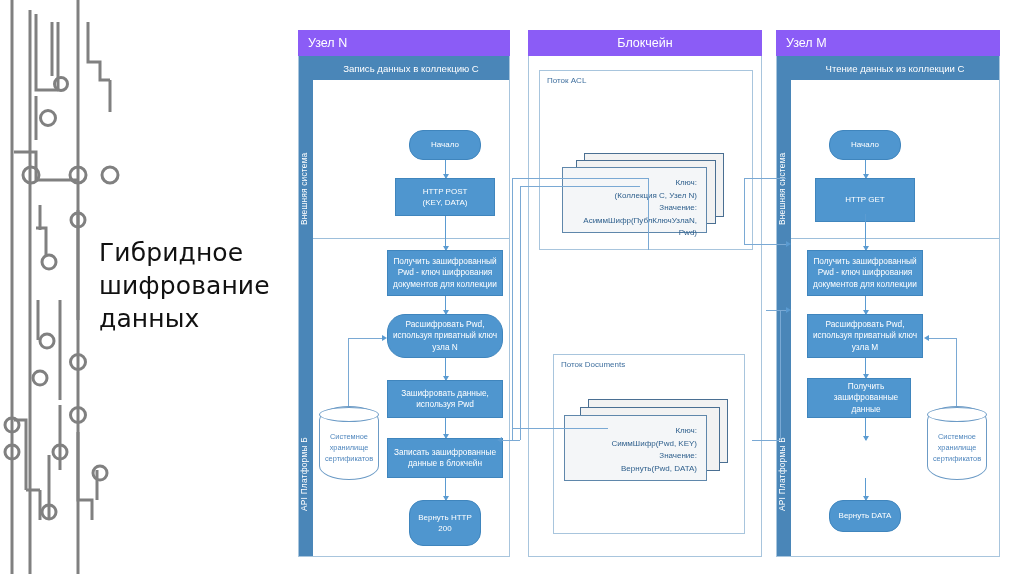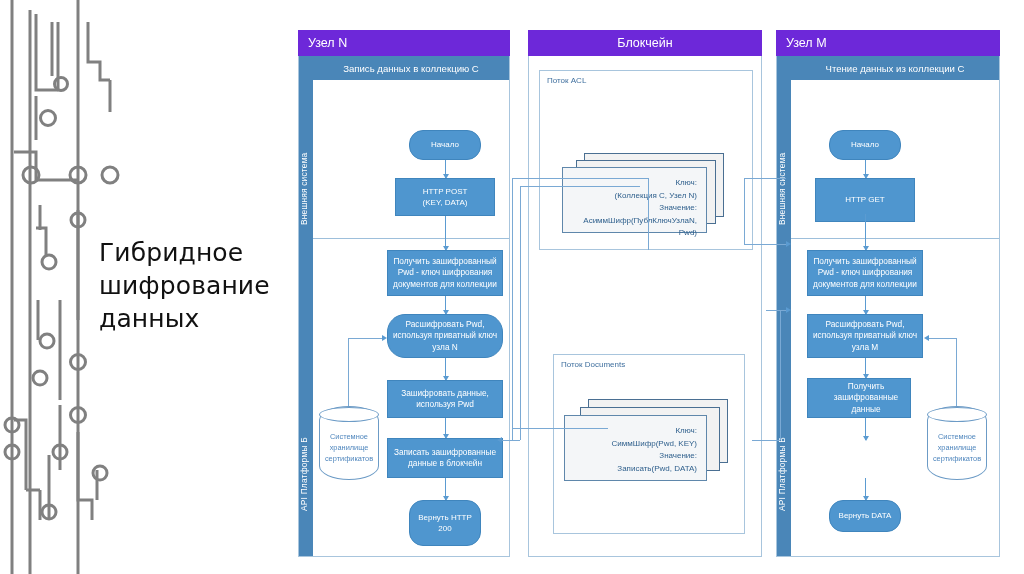--- a/index.html
+++ b/index.html
@@ -24,21 +24,21 @@
     font-family:"DejaVu Sans","Liberation Sans",sans-serif;
     font-weight:400;
     letter-spacing:.1px;
   }
 
   
   .panel{position:absolute;box-sizing:border-box;}
 
   .panel-head{
     position:absolute;left:0;top:0;height:26px;width:100%;
-    background:#6d28d9;
+    background:#8b5cf6;
     color:#ffffff;
     font-size:12.5px;
     display:flex;align-items:center;
     box-sizing:border-box;
   }
   .panel-head.left-title{justify-content:flex-start;padding-left:10px;}
   .panel-head.center-title{justify-content:center;}
 
   .panel-body{
     position:absolute;left:0;top:26px;bottom:0;width:100%;
@@ -313,21 +313,21 @@
       <div class="stream" style="left:24px;top:298px;width:192px;height:180px;">
         <div class="stream-label">Поток Documents</div>
 
         <div class="card" style="left:34px;top:44px;width:140px;height:64px;"></div>
         <div class="card" style="left:26px;top:52px;width:140px;height:64px;"></div>
         <div class="card front" style="left:10px;top:60px;width:143px;height:66px;">
           <div>
             <div>Ключ:</div>
             <div>СиммШифр(Pwd, KEY)</div>
             <div>Значение:</div>
-            <div>Записать(Pwd, DATA)</div>
+            <div>Вернуть(Pwd, DATA)</div>
           </div>
         </div>
       </div>
 
     </div>
   </div>
 
   <div class="panel" style="left:776px;top:30px;width:224px;height:527px;">
 
     <div class="panel-head left-title">

